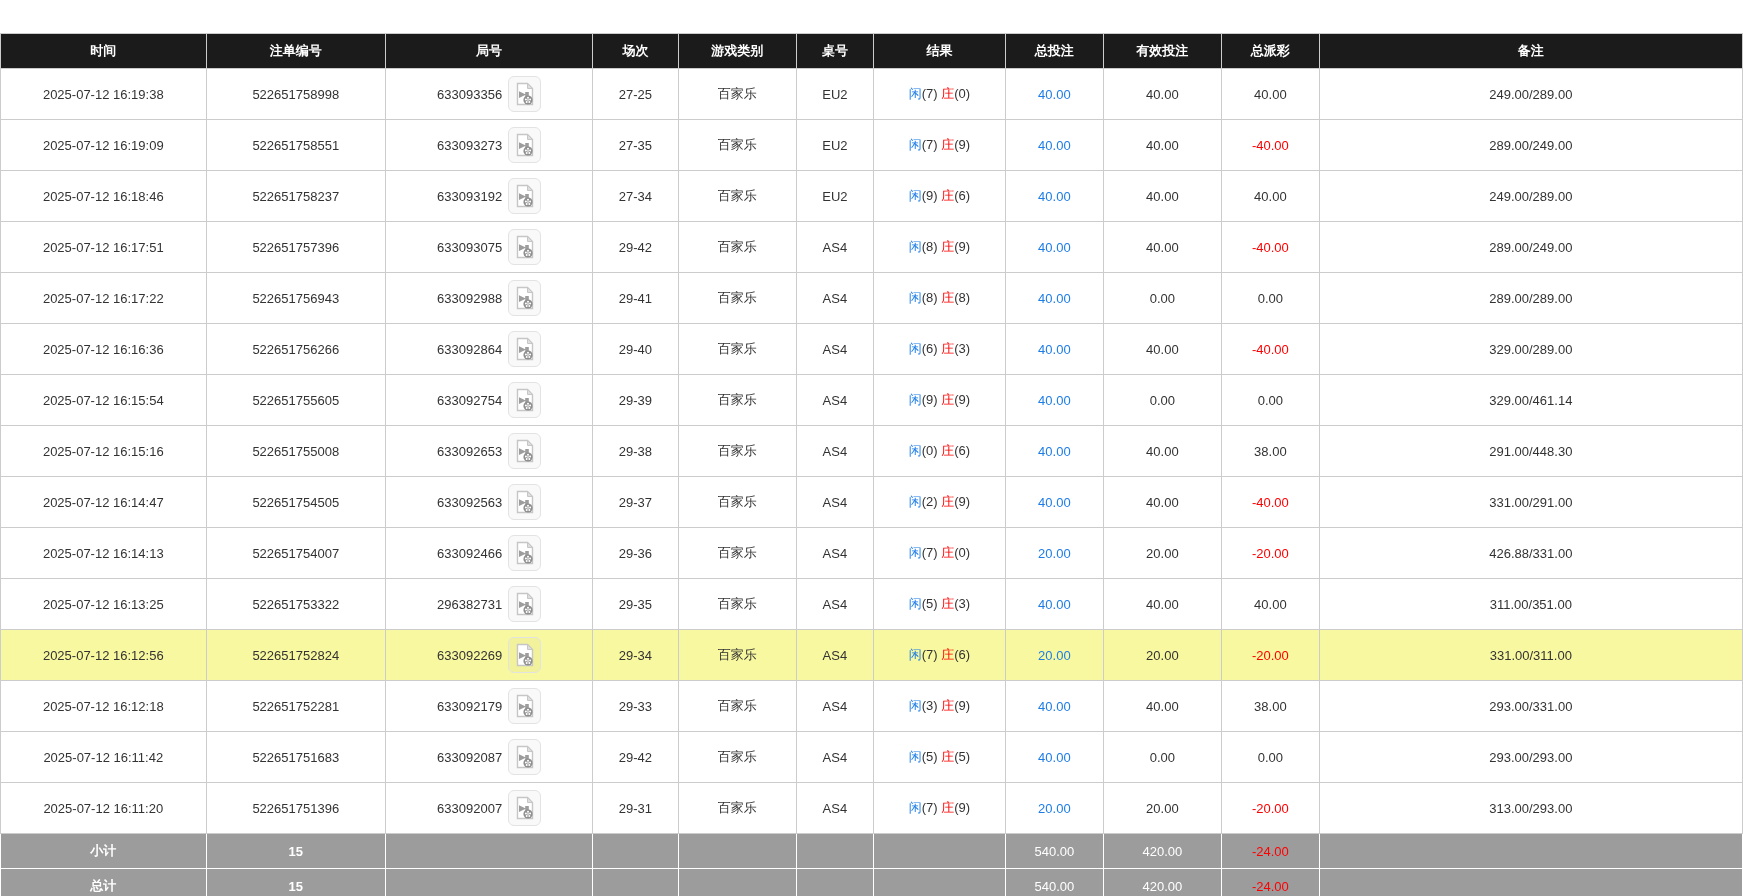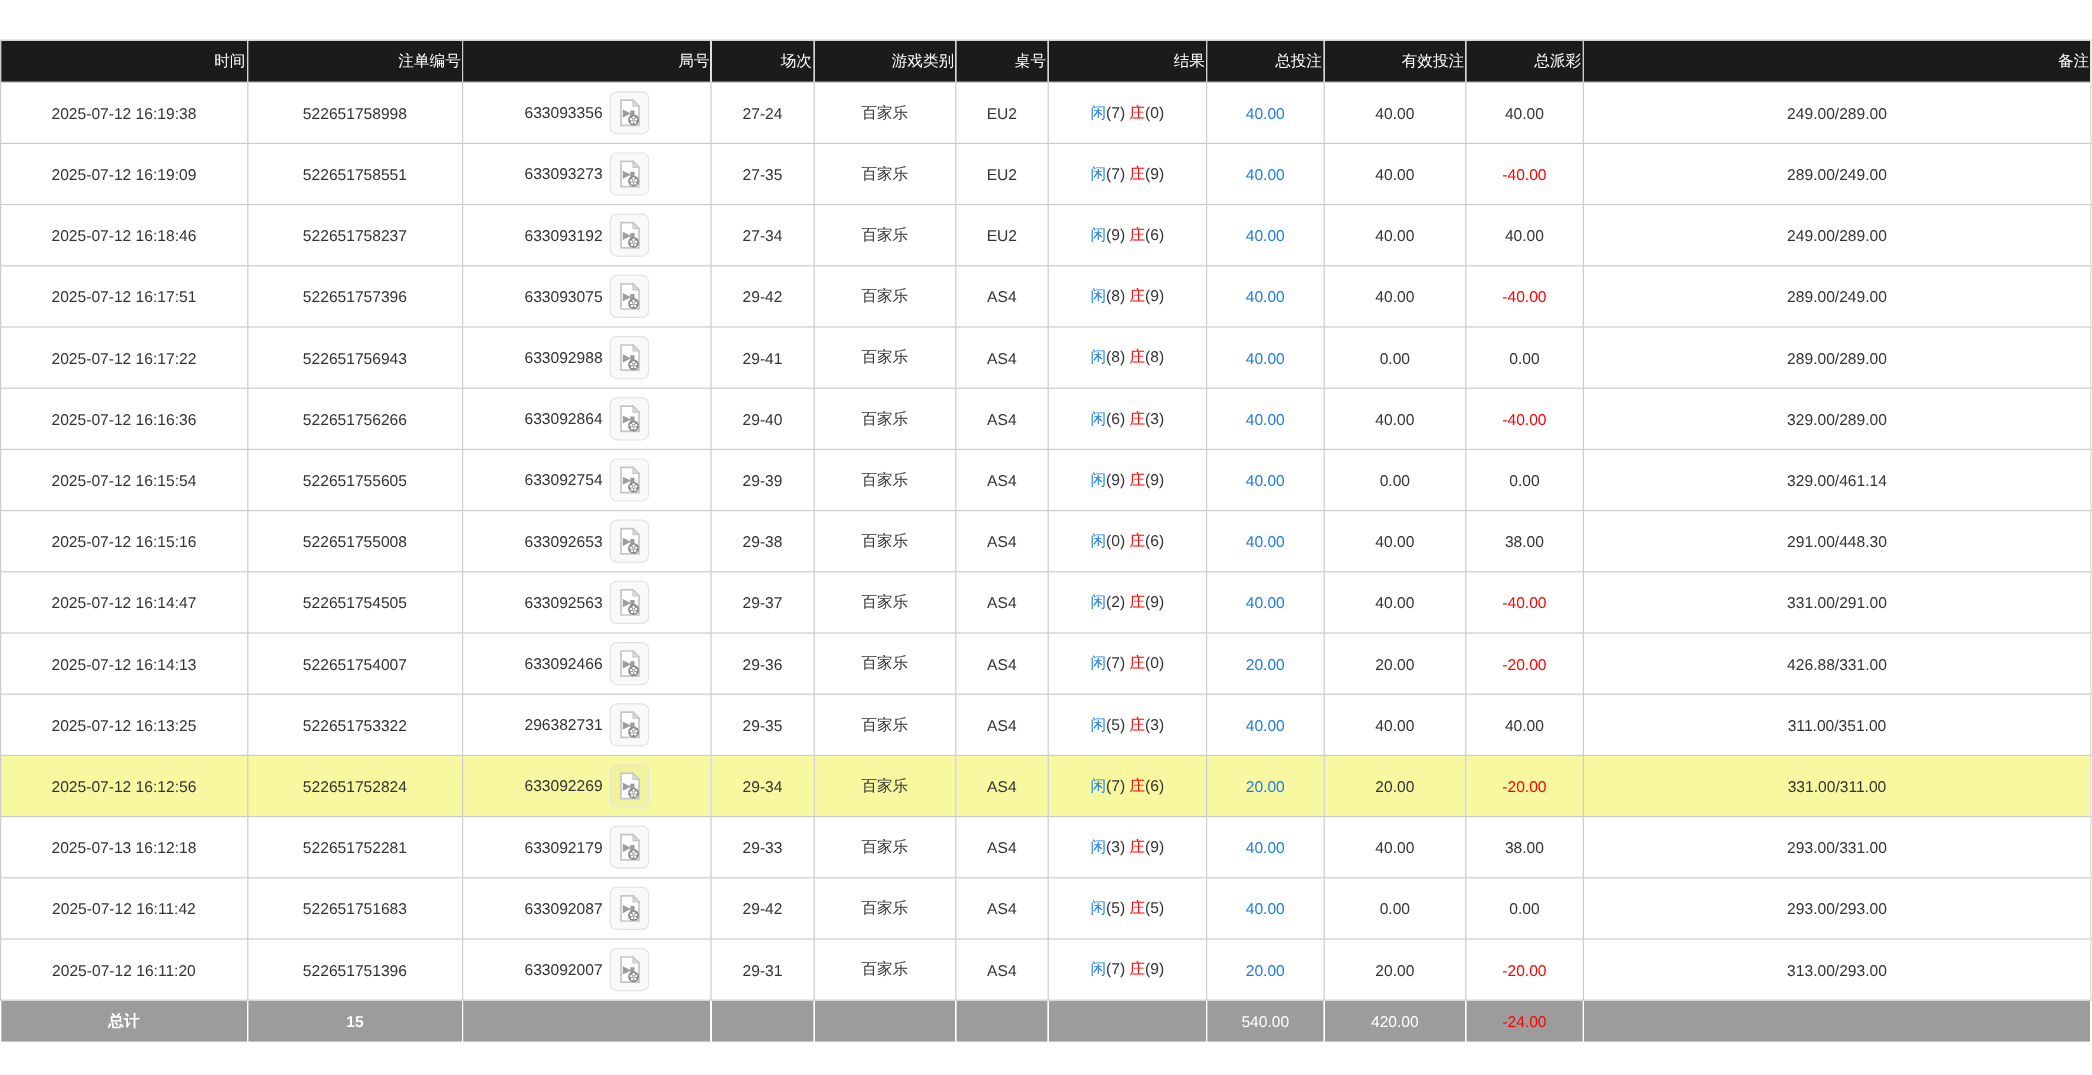--- a/index.html
+++ b/index.html
@@ -17,25 +17,25 @@
   }
   
   .col-time{width:11.8%}.col-bet-id{width:10.3%}.col-round{width:11.9%}
   .col-session{width:4.9%}.col-game{width:6.8%}.col-table{width:4.4%}
   .col-result{width:7.6%}.col-total-bet{width:5.6%}.col-valid-bet{width:6.8%}
   .col-payout{width:5.6%}.col-remark{width:24.3%}
 
   thead th{
     background:var(--header-bg,#1b1b1b);
     color:#fff;
-    font-weight:normal;
+    font-weight:bold;
     height:32px;
     font-size:13px;
     border:1px solid #cccccc;
-    text-align:right;
+    text-align:center;
     overflow:hidden;white-space:nowrap;
   }
   tbody td{
     border:1px solid #ccc;
     text-align:center;
     height:48px;
     background:#fff;
     overflow:hidden;white-space:nowrap;
   }
   tbody tr.highlight td{background:var(--highlight,#f8f8a0);text-align:center;}
@@ -105,21 +105,21 @@
                 <path d="M4 9.2 l6.2 3.1 v-2.2 h3.6 v5 h-3.6 v-2.2 l-6.2 3.1 z" fill="#9d9d9d"></path>
                 <circle cx="13" cy="18" r="4.6" fill="#8f8f8f"></circle>
                 <circle cx="13" cy="15.8" r="1" fill="#ffffff"></circle>
                 <circle cx="15.1" cy="17.4" r="1" fill="#ffffff"></circle>
                 <circle cx="14.3" cy="19.9" r="1" fill="#ffffff"></circle>
                 <circle cx="11.7" cy="19.9" r="1" fill="#ffffff"></circle>
                 <circle cx="10.9" cy="17.4" r="1" fill="#ffffff"></circle>
                 <circle cx="13" cy="18" r="0.9" fill="#e8e8e8"></circle>
               </svg>
             </button></td>
-          <td>27-24</td>
+          <td>27-25</td>
           <td>百家乐</td>
           <td>EU2</td>
           <td class="result-cell"><span class="blue">闲</span><span>(7)</span> <span class="red">庄</span><span>(0)</span></td>
           <td class="blue">40.00</td>
           <td>40.00</td>
           <td class="">40.00</td>
           <td>249.00/289.00</td>
         </tr>
         <tr>
           <td>2025-07-12 16:19:09</td>
@@ -401,21 +401,21 @@
           <td>29-34</td>
           <td>百家乐</td>
           <td>AS4</td>
           <td class="result-cell"><span class="blue">闲</span><span>(7)</span> <span class="red">庄</span><span>(6)</span></td>
           <td class="blue">20.00</td>
           <td>20.00</td>
           <td class="red">-20.00</td>
           <td>331.00/311.00</td>
         </tr>
         <tr>
-          <td>2025-07-13 16:12:18</td>
+          <td>2025-07-12 16:12:18</td>
           <td>522651752281</td>
           <td><span class="round-num">633092179</span><button class="video-btn">
               <svg width="20" height="24" viewBox="0 0 20 24">
                 <path d="M2.5 1.5 h10 l5 5 v16 h-15 z" fill="#ffffff" stroke="#c6c6c6" stroke-width="1.4"></path>
                 <path d="M12.5 1.5 l5 5 h-5 z" fill="#dedede" stroke="#c6c6c6" stroke-width="1"></path>
                 <path d="M4 9.2 l6.2 3.1 v-2.2 h3.6 v5 h-3.6 v-2.2 l-6.2 3.1 z" fill="#9d9d9d"></path>
                 <circle cx="13" cy="18" r="4.6" fill="#8f8f8f"></circle>
                 <circle cx="13" cy="15.8" r="1" fill="#ffffff"></circle>
                 <circle cx="15.1" cy="17.4" r="1" fill="#ffffff"></circle>
                 <circle cx="14.3" cy="19.9" r="1" fill="#ffffff"></circle>
@@ -481,20 +481,33 @@
           <td>AS4</td>
           <td class="result-cell"><span class="blue">闲</span><span>(7)</span> <span class="red">庄</span><span>(9)</span></td>
           <td class="blue">20.00</td>
           <td>20.00</td>
           <td class="red">-20.00</td>
           <td>313.00/293.00</td>
         </tr>
       </tbody>
     <tfoot id="foot-rows">
         <tr>
+          <td class="lbl">小计</td>
+          <td class="cnt">15</td>
+          <td></td>
+          <td></td>
+          <td></td>
+          <td></td>
+          <td></td>
+          <td>540.00</td>
+          <td>420.00</td>
+          <td class="red">-24.00</td>
+          <td></td>
+        </tr>
+        <tr>
           <td class="lbl">总计</td>
           <td class="cnt">15</td>
           <td></td>
           <td></td>
           <td></td>
           <td></td>
           <td></td>
           <td>540.00</td>
           <td>420.00</td>
           <td class="red">-24.00</td>

